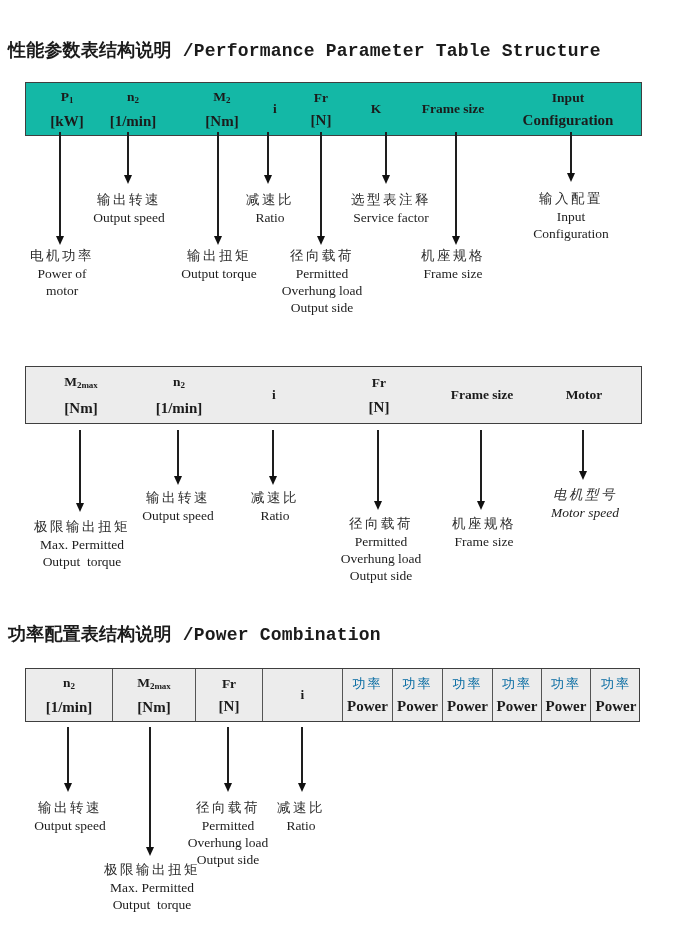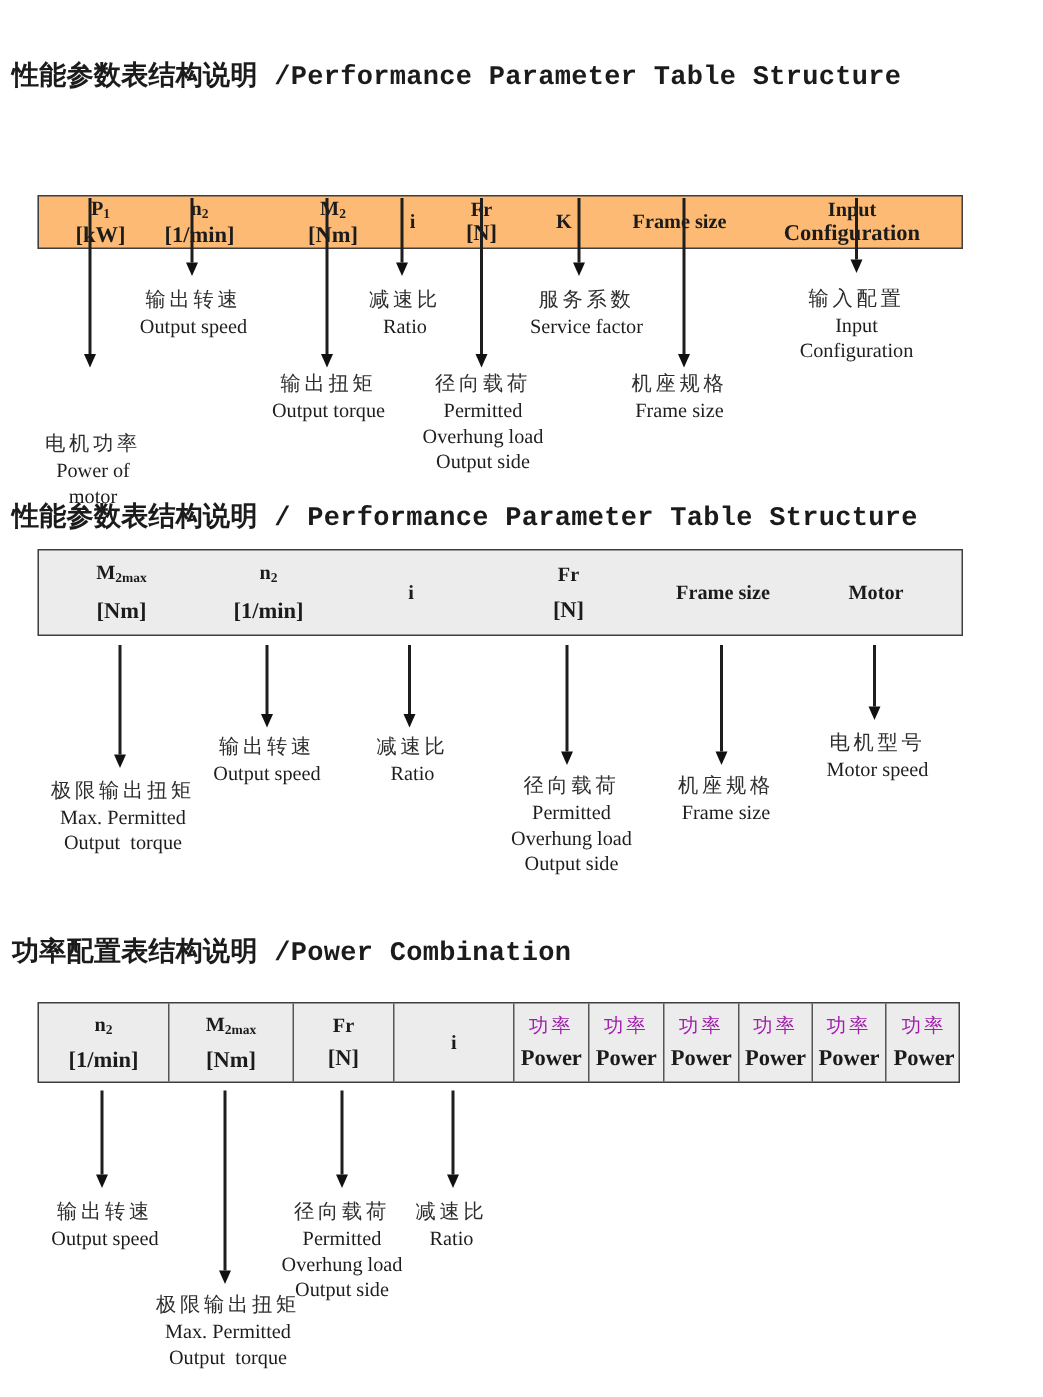--- a/index.html
+++ b/index.html
@@ -16,39 +16,38 @@
   #sec-h-3{top:622px}
   .tbl{position:absolute}
   .cell{position:absolute;top:0;height:100%;display:flex;flex-direction:column;
         justify-content:space-evenly;align-items:center;text-align:center}
   .cell.free{transform:translateX(-50%)}
   .cell.bordered{border-right:1px solid #555}
   .cell.bordered.last{border-right:none}
   .c1{font-weight:700;font-size:13.5px;line-height:14px;white-space:nowrap}
   .c1 sub{font-size:9px;vertical-align:-2px}
   .c1.cjk{font-family:"Liberation Sans",sans-serif;font-weight:500;font-size:13px;
-          letter-spacing:2px;color:#a21caf}
+          letter-spacing:2px;color:#0369a1}
   .c2{font-weight:700;font-size:15px;line-height:14px;white-space:nowrap}
   .aline{position:absolute;width:1.2px;background:#1e1e1e}
   .ahead{position:absolute;width:0;height:0;border-left:4.5px solid transparent;
          border-right:4.5px solid transparent;border-top:9px solid #111}
   .callout{position:absolute;transform:translateX(-50%);text-align:center;white-space:nowrap}
   .cl-zh{font-family:"Liberation Sans",sans-serif;font-size:13.5px;letter-spacing:2.5px;
          color:#2e2e2e;line-height:18px}
   .cl-en{font-family:"Liberation Serif",serif;font-size:13.5px;color:#1d1d1d;
          line-height:17px;white-space:pre-wrap}
 </style>
 </head>
 <body>
 
 <div id="page">
   <div class="sec-h" id="sec-h-1">性能参数表结构说明 /Performance Parameter Table Structure</div>
-  <div class="sec-h" id="sec-h-2">性能参数表结构说明 / Performance Parameter Table Structure</div>
   <div class="sec-h" id="sec-h-3">功率配置表结构说明 /Power Combination</div>
-<div class="tbl" style="left: 25px; top: 82px; width: 617px; height: 36px; background: #fdba74; border: 1.5px solid rgb(63, 63, 63); margin-top: 48px;">
+<div class="tbl" style="left: 25px; top: 82px; width: 617px; height: 54px; background: #14b8a6; border: 1.5px solid rgb(63, 63, 63);">
       <div class="cell free" style="left: 41px;">
         <div class="c1"><span>P</span><sub>1</sub></div>
         <div class="c2">[kW]</div>
       </div>
       <div class="cell free" style="left: 107px;">
         <div class="c1"><span>n</span><sub>2</sub></div>
         <div class="c2">[1/min]</div>
       </div>
       <div class="cell free" style="left: 196px;">
         <div class="c1"><span>M</span><sub>2</sub></div>
@@ -67,21 +66,21 @@
       <div class="cell free" style="left: 427px;">
         <div class="c1"><span>Frame size</span></div>
       </div>
       <div class="cell free" style="left: 542px;">
         <div class="c1"><span>Input</span></div>
         <div class="c2">Configuration</div>
       </div>
     </div>
     <div class="aline" style="left: 59.4px; top: 132px; height: 104px;"></div>
     <div class="ahead" style="left: 55.5px; top: 236px;"></div>
-    <div class="callout" style="left: 62px; top: 247px; margin-top: 40px;">
+    <div class="callout" style="left: 62px; top: 247px;">
       <div class="cl-zh">电机功率</div>
       <div class="cl-en">Power of</div>
       <div class="cl-en">motor</div>
     </div>
     <div class="aline" style="left: 127.4px; top: 132px; height: 43px;"></div>
     <div class="ahead" style="left: 123.5px; top: 175px;"></div>
     <div class="callout" style="left: 129px; top: 191px;">
       <div class="cl-zh">输出转速</div>
       <div class="cl-en">Output speed</div>
     </div>
@@ -101,21 +100,21 @@
     <div class="ahead" style="left: 316.5px; top: 236px;"></div>
     <div class="callout" style="left: 322px; top: 247px;">
       <div class="cl-zh">径向载荷</div>
       <div class="cl-en">Permitted</div>
       <div class="cl-en">Overhung load</div>
       <div class="cl-en">Output side</div>
     </div>
     <div class="aline" style="left: 385.4px; top: 132px; height: 43px;"></div>
     <div class="ahead" style="left: 381.5px; top: 175px;"></div>
     <div class="callout" style="left: 391px; top: 191px;">
-      <div class="cl-zh">服务系数</div>
+      <div class="cl-zh">选型表注释</div>
       <div class="cl-en">Service factor</div>
     </div>
     <div class="aline" style="left: 455.4px; top: 132px; height: 104px;"></div>
     <div class="ahead" style="left: 451.5px; top: 236px;"></div>
     <div class="callout" style="left: 453px; top: 247px;">
       <div class="cl-zh">机座规格</div>
       <div class="cl-en">Frame size</div>
     </div>
     <div class="aline" style="left: 570.4px; top: 132px; height: 41px;"></div>
     <div class="ahead" style="left: 566.5px; top: 173px;"></div>
@@ -175,21 +174,21 @@
       <div class="cl-en">Output side</div>
     </div>
     <div class="aline" style="left: 480.4px; top: 430px; height: 71px;"></div>
     <div class="ahead" style="left: 476.5px; top: 501px;"></div>
     <div class="callout" style="left: 484px; top: 515px;">
       <div class="cl-zh">机座规格</div>
       <div class="cl-en">Frame size</div>
     </div>
     <div class="aline" style="left: 582.4px; top: 430px; height: 41px;"></div>
     <div class="ahead" style="left: 578.5px; top: 471px;"></div>
-    <div class="callout" style="left: 585px; top: 486px;">
+    <div class="callout" style="left: 585px; top: 486px; font-style: italic;">
       <div class="cl-zh">电机型号</div>
       <div class="cl-en">Motor speed</div>
     </div>
     <div class="tbl" style="left: 25px; top: 668px; width: 615px; height: 54px; background: rgb(236, 236, 236); border: 1.5px solid rgb(63, 63, 63);">
       <div class="cell bordered" style="left: 0px; width: 87px;">
         <div class="c1"><span>n</span><sub>2</sub></div>
         <div class="c2">[1/min]</div>
       </div>
       <div class="cell bordered" style="left: 87px; width: 83px;">
         <div class="c1"><span>M</span><sub>2max</sub></div>

